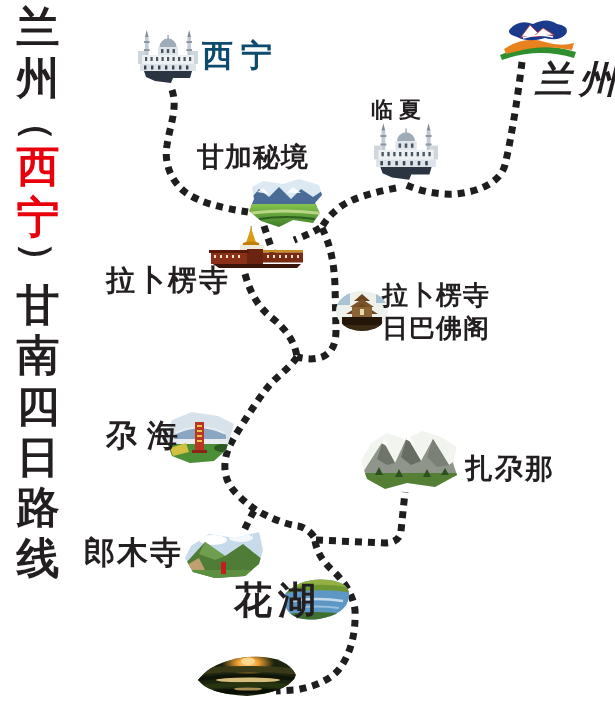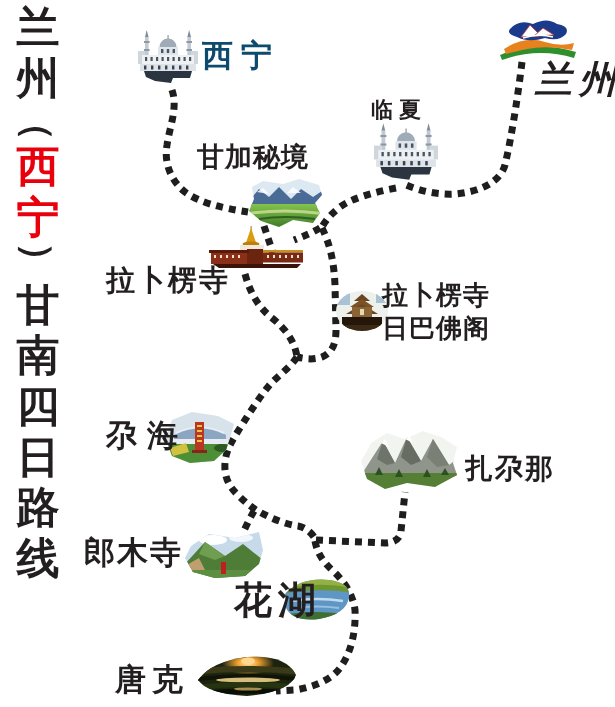--- a/index.html
+++ b/index.html
@@ -357,15 +357,14 @@
   <div class="loc-label lbl-labrang">拉卜楞寺</div>
   <div class="loc-label lbl-ganjia">甘加秘境</div>
   <div class="loc-label lbl-anduo">
     <div>拉卜楞寺</div>
     <div>日巴佛阁</div>
   </div>
   <div class="loc-label lbl-gahai">尕海</div>
   <div class="loc-label lbl-zhagana">扎尕那</div>
   <div class="loc-label lbl-langmusi">郎木寺</div>
   <div class="loc-label lbl-huahu">花湖</div>
-  <div class="loc-label lbl-tangke">唐克</div>
 
 </div>
 
 </body></html>

